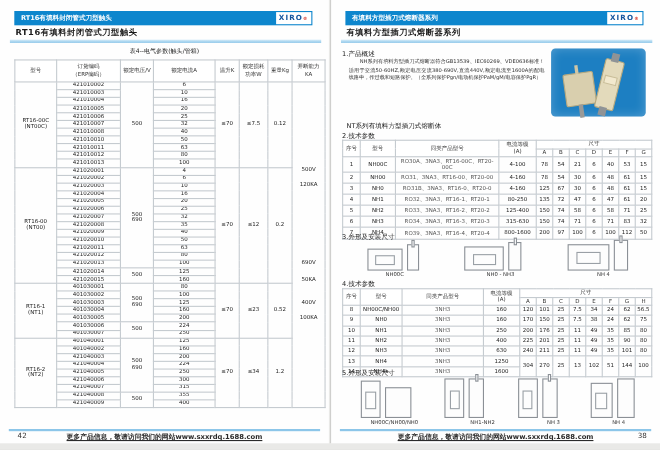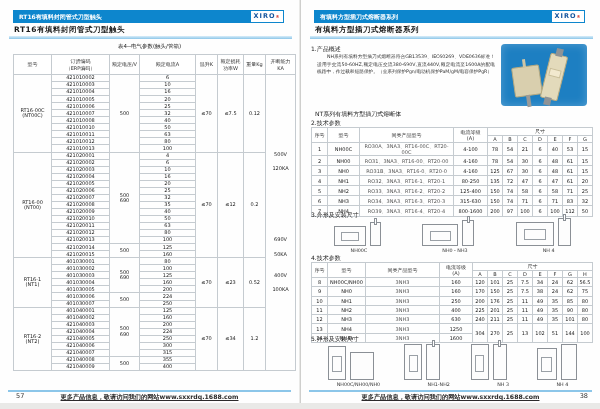--- a/index.html
+++ b/index.html
@@ -298,21 +298,21 @@
             <td rowspan="2">500</td>
             <td>355</td>
           </tr>
           <tr>
             <td>421040009</td>
             <td>400</td>
           </tr>
         </tbody>
       </table>
     <div class="footline"></div>
-    <div class="pageno l">57</div>
+    <div class="pageno l">42</div>
     <div class="footer"><a href="#">更多产品信息，敬请访问我们的网站www.sxxrdq.1688.com</a></div>
   </div>
 
   <div class="page pr">
     <div class="hbar">
       <span>有填料方型插刀式熔断器系列</span>
       <span class="logo"><span>XIRO</span><span class="reg">®</span></span>
     </div>
     <div class="ptitle">有填料方型插刀式熔断器系列</div>
     <div class="rule"></div>

